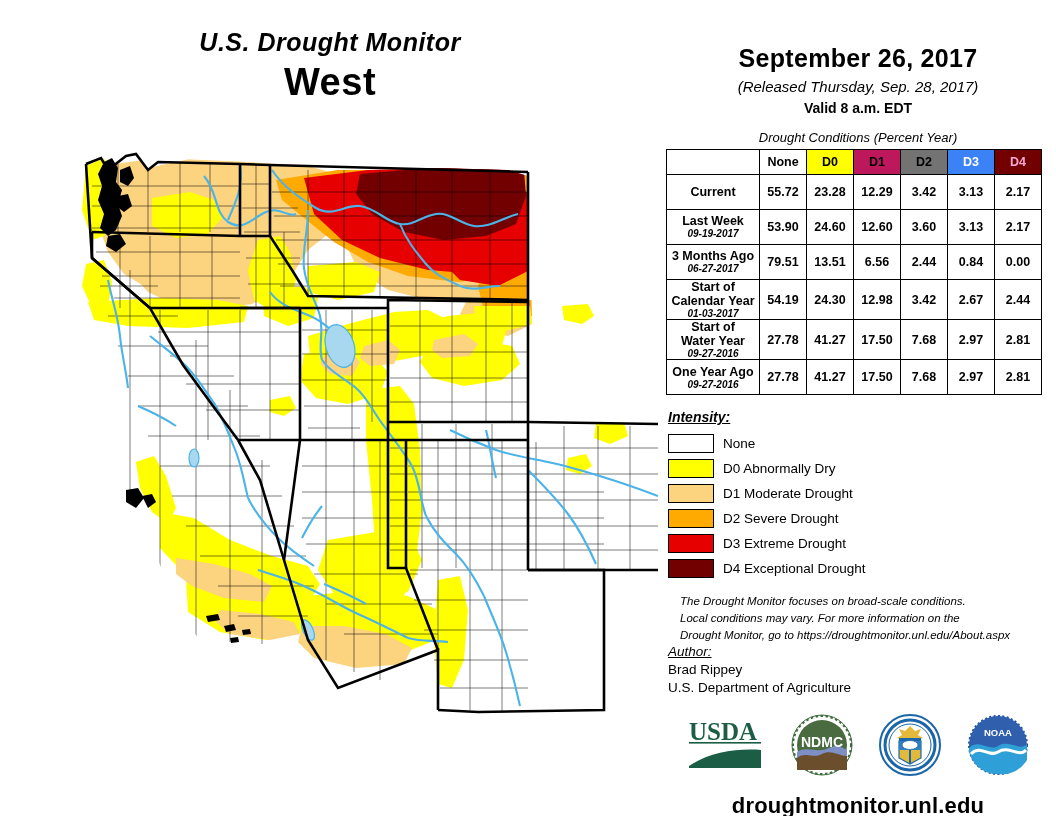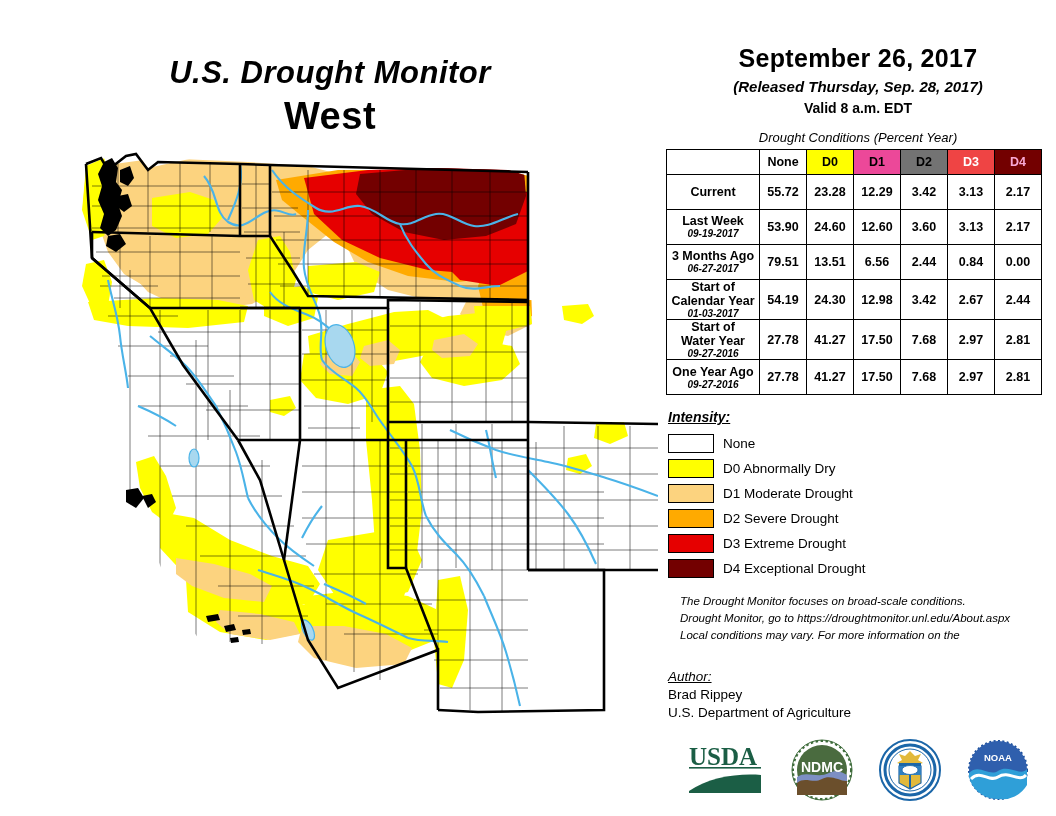--- a/index.html
+++ b/index.html
@@ -2,62 +2,62 @@
 <html><head>
 <meta charset="utf-8">
 <style>
   html,body{margin:0;padding:0;background:#fff;}
   body{width:1056px;height:816px;position:relative;overflow:hidden;
        font-family:"Liberation Sans",sans-serif;color:#000;}
 
   
   #map-panel{position:absolute;left:0;top:0;width:660px;height:816px;}
   #map-title{position:absolute;left:0;top:28px;width:660px;text-align:center;}
-  #map-title .t1{font-size:31px;font-weight:bold;font-style:italic;letter-spacing:.5px;margin-top:27px;}
+  #map-title .t1{font-size:25px;font-weight:bold;font-style:italic;letter-spacing:.5px;}
   #map-title .t2{font-size:38px;font-weight:bold;margin-top:4px;letter-spacing:.5px;}
   #map-svg{position:absolute;left:8px;top:140px;width:650px;height:670px;}
 
   
   #info-panel{position:absolute;left:660px;top:0;width:396px;height:816px;}
   #hdr{text-align:center;padding-top:44px;}
   #hdr .h1{font-size:25px;font-weight:bold;letter-spacing:.3px;}
-  #hdr .h2{font-size:15px;font-weight:bold;font-style:italic;margin-top:5px;}
+  #hdr .h2{font-size:15px;font-weight:normal;font-style:italic;margin-top:5px;}
   #hdr .h3{font-size:14px;font-weight:bold;margin-top:5px;}
 
   #tbl-cap{text-align:center;font-size:13px;font-style:italic;margin-top:14px;}
 
   
   table.dm{border-collapse:collapse;margin-left:6px;margin-top:4px;}
   table.dm td,table.dm th{border:1.5px solid #000;text-align:center;
         font-size:12.5px;font-weight:bold;padding:0;}
   th.corner{border:none;width:92px;}
   th.catl{width:46px;height:24px;font-size:13px;}
   th.c-none{background:#ffffff;color:#000;}
   th.c-d0{background:#ffff00;color:#000;}
-  th.c-d1{background:#ec4899;color:#000;}
+  th.c-d1{background:#be185d;color:#000;}
   th.c-d2{background:#737373;color:#000;}
-  th.c-d3{background:#ef4444;color:#fff;margin-top:40px;}
+  th.c-d3{background:#3b82f6;color:#fff;margin-top:40px;}
   th.c-d4{background:#730000;color:#f9a8d4;}
   td.rowlab{width:92px;padding:3px 2px;line-height:1.12;}
   td.rowlab .ttl{font-size:12.5px;font-weight:bold;display:block;}
   td.rowlab .dt{font-size:10px;font-style:italic;font-weight:bold;display:block;}
   td.val{width:46px;height:34px;font-weight:normal;font-size:13px;}
 
   
   #legend{margin-top:14px;margin-left:8px;position:relative;}
   #legend .lgnd-hd{font-size:14px;font-style:italic;font-weight:bold;
        text-decoration:underline;margin-bottom:6px;}
   .lg-col{display:inline-block;vertical-align:top;}
   .lg-col.left{width:190px;}
   .lg-row{display:flex;align-items:center;height:25px;}
   .sw{width:44px;height:17px;border:1.3px solid #000;margin-right:9px;flex:none;}
   .lg-row span.lab{font-size:13.5px;}
 
   #note{margin-top:12px;margin-left:20px;font-size:11.5px;font-style:italic;line-height:1.45;}
-  #author{margin-top:26px;margin-left:8px;}
+  #author{margin-top:1px;margin-left:8px;}
   #author .au-hd{font-size:13.5px;font-style:italic;text-decoration:underline;}
   #author .au-l{font-size:13.5px;margin-top:3px;}
 
   #logos{margin-top:14px;display:flex;align-items:center;justify-content:space-around;
          padding:0 14px;height:72px;}
   #url{text-align:center;font-size:22px;font-weight:bold;margin-top:12px;letter-spacing:.2px;}
 </style>
 </head>
 <body>
 
@@ -391,22 +391,22 @@
           <div class="sw" style="background: rgb(230, 0, 0);"></div>
           <span class="lab">D3 Extreme Drought</span>
         </div><div class="lg-row">
           <div class="sw" style="background: rgb(115, 0, 0);"></div>
           <span class="lab">D4 Exceptional Drought</span>
         </div></div>
   </div>
 
   <div id="note">
     <div>The Drought Monitor focuses on broad-scale conditions.</div>
+    <div>Local conditions may vary. For more information on the</div>
     <div>Drought Monitor, go to https://droughtmonitor.unl.edu/About.aspx</div>
-    <div>Local conditions may vary. For more information on the</div>
   </div>
 
   <div id="author">
     <div class="au-hd">Author:</div>
     <div class="au-l">Brad Rippey</div>
     <div class="au-l">U.S. Department of Agriculture</div>
   </div>
 
   <div id="logos">
 

